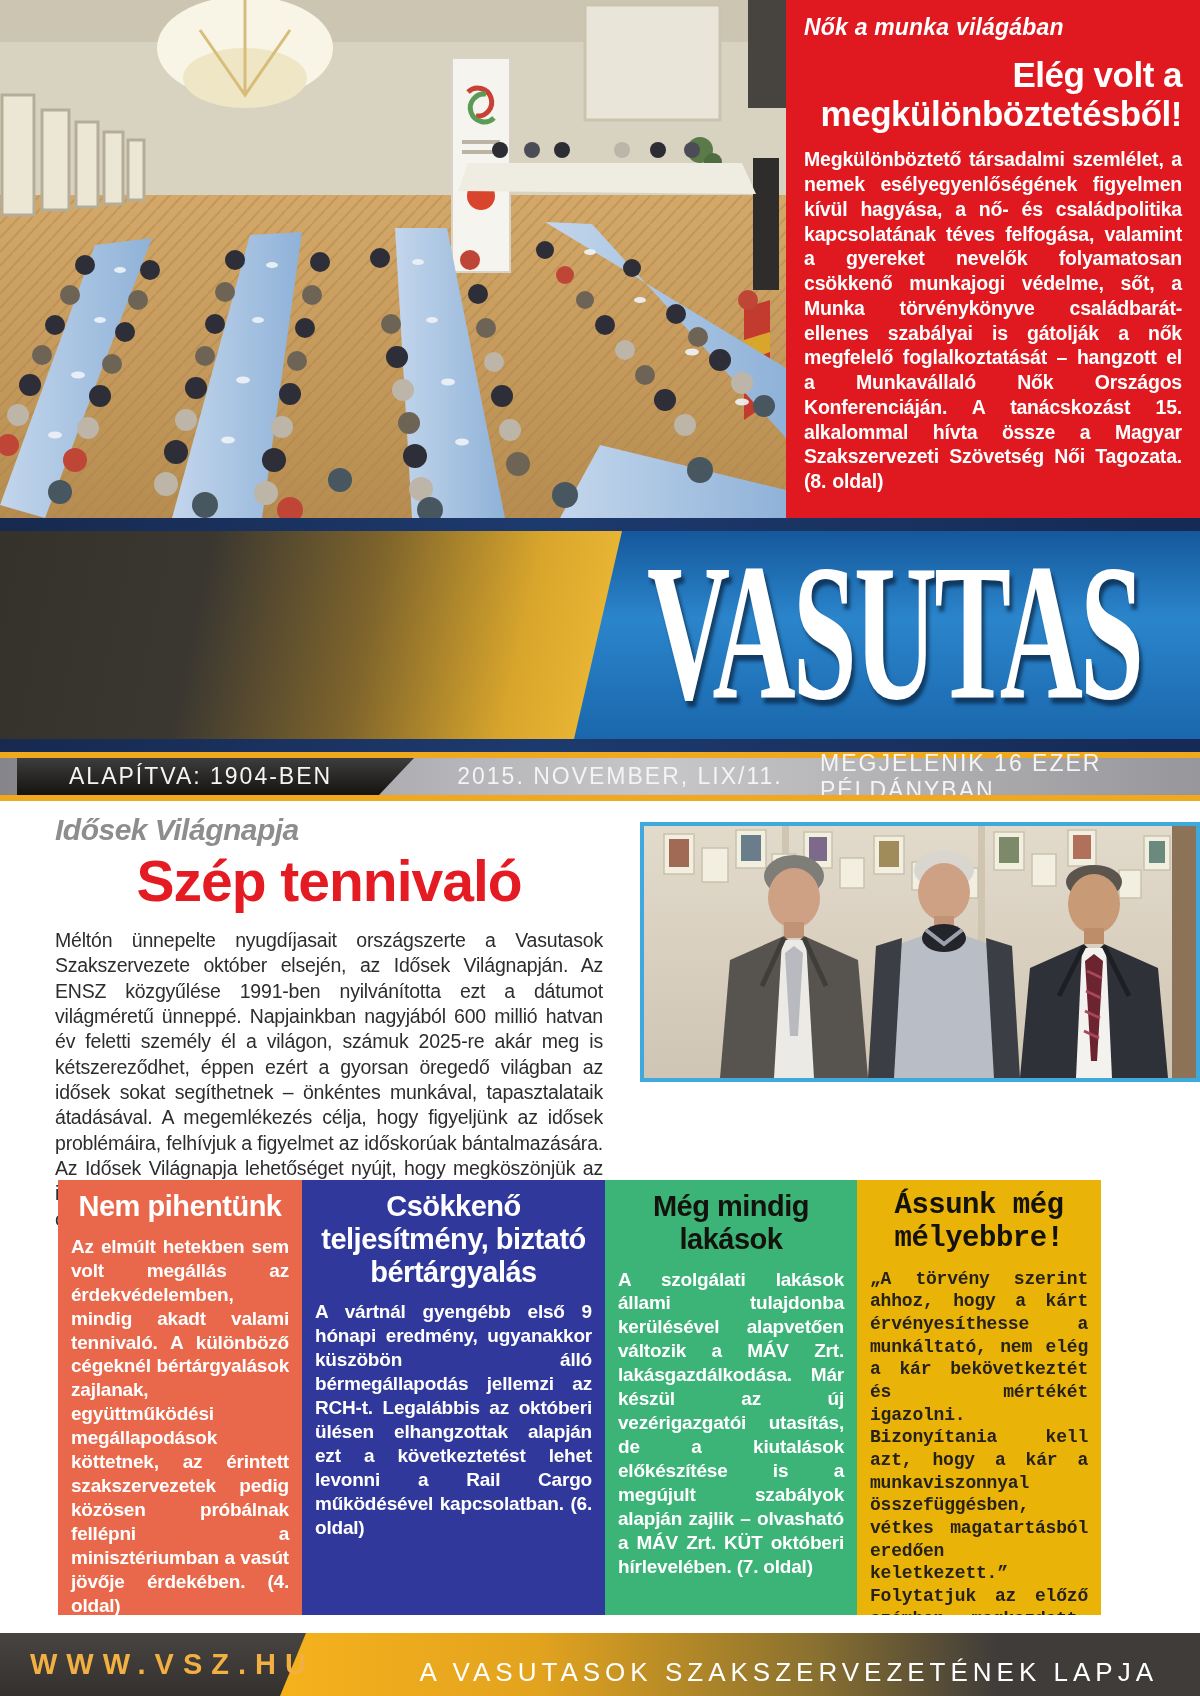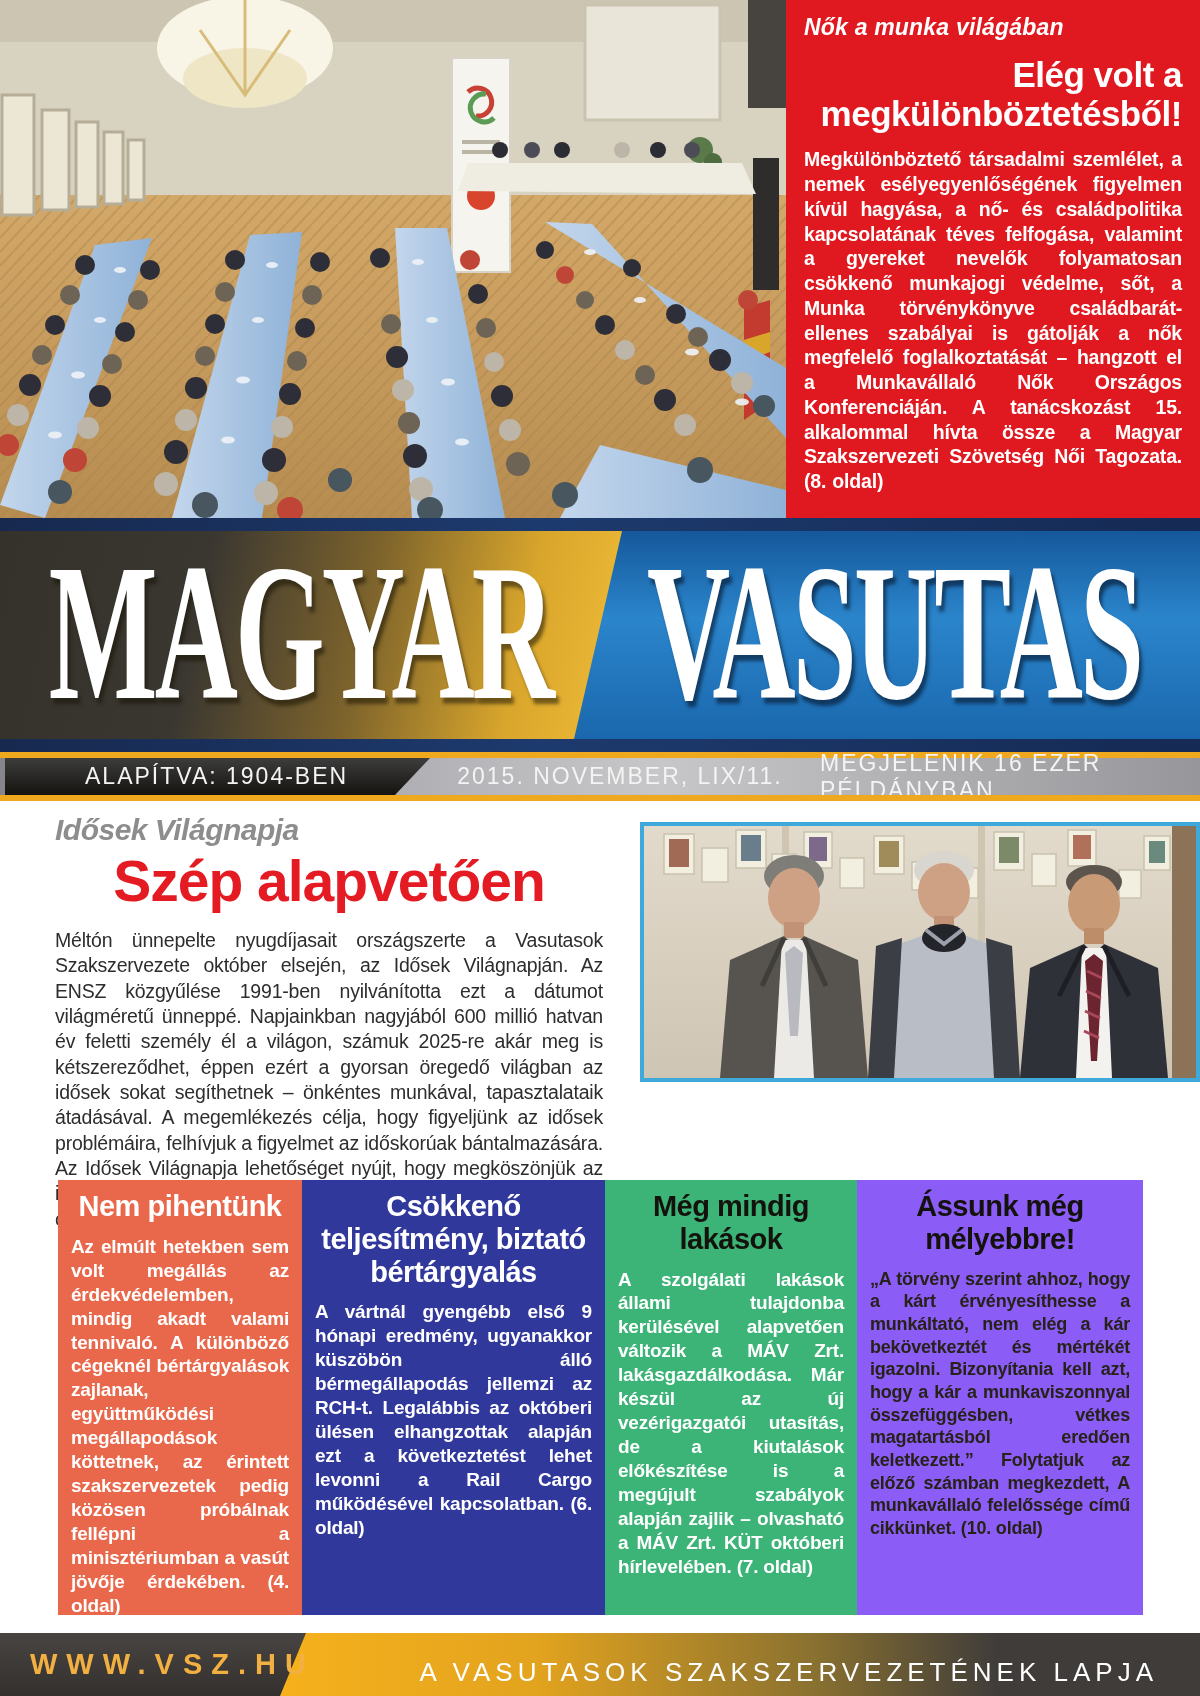--- a/index.html
+++ b/index.html
@@ -40,25 +40,25 @@
   .mast-right-text{left:588px;width:612px;}
   .mast-right-text span{text-shadow:4px 5px 4px rgba(5,20,40,.6);}
 
   
   .gold-stripe{position:absolute;left:0;width:1200px;height:6px;background:#f0a91f;}
   .gs1{top:752px;}
   .gs2{top:795px;box-shadow:0 2px 3px rgba(60,60,30,.45);}
   .info-bar{position:absolute;left:0;top:758px;width:1200px;height:37px;
             background:linear-gradient(90deg,#85858b 0%,#b5b5b9 38%,#c7c7c9 55%,#97979b 100%);
             color:#f4f4f4;font-size:23px;letter-spacing:2px;}
-  .info-left-block{position:absolute;left:5px;top:0;width:397px;height:37px;
+  .info-left-block{position:absolute;left:17px;top:0;width:397px;height:37px;
             background:linear-gradient(180deg,#3d3d3d 0%,#15130f 100%);
             -webkit-clip-path:polygon(0 0,100% 0,calc(100% - 35px) 100%,0 100%);
             clip-path:polygon(0 0,100% 0,calc(100% - 35px) 100%,0 100%);
-            display:flex;align-items:center;padding-left:28px;}
+            display:flex;align-items:center;}
   .info-left-block span{padding-left:52px;}
   .info-issue{position:absolute;left:455px;top:0;width:330px;height:37px;
               display:flex;align-items:center;justify-content:center;}
   .info-circ{position:absolute;left:820px;top:0;width:370px;height:37px;
              display:flex;align-items:center;justify-content:center;}
 
   
   .article-section{position:absolute;left:0;top:801px;width:1200px;height:379px;background:#ffffff;padding-left:8px;}
   .article-col{position:absolute;left:55px;top:12px;width:548px;}
   .article-kicker{font-style:italic;font-weight:bold;font-size:30px;color:#8d8d8d;
@@ -70,21 +70,21 @@
   .men-photo{position:absolute;left:640px;top:21px;width:552px;height:252px;
              border:4px solid #3fa9dc;overflow:hidden;background:#d8cfc0;}
   .men-photo svg{display:block;width:552px;height:252px;}
 
   
   .teasers{position:absolute;left:58px;top:1180px;width:1085px;height:435px;display:flex;}
   .teaser{box-sizing:border-box;height:435px;padding:2px 13px;overflow:hidden;}
   .t1{width:244px;background:#e9674a;color:#ffffff;}
   .t2{width:303px;background:#31389b;color:#ffffff;}
   .t3{width:252px;background:#3cb377;color:#ffffff;}
-  .t4{width:286px;background:#8b5cf6;color:#272219;}
+  .t4{width:244px;background:#eab308;color:#272219;font-family:Liberation Mono, monospace;}
   .t-title{font-weight:bold;font-size:29px;line-height:1.13;text-align:center;
            letter-spacing:-.5px;margin:8px 0 12px 0;}
   .t3 .t-title,.t4 .t-title{color:#14120c;}
   .t-body{font-weight:bold;font-size:19px;line-height:1.26;text-align:justify;
           letter-spacing:-.2px;}
   .t4 .t-body{font-size:18px;}
 
   
   .footer{position:absolute;left:0;top:1633px;width:1200px;height:63px;
           background:linear-gradient(180deg,#474441 0%,#33302d 100%);overflow:hidden;}
@@ -274,44 +274,41 @@
       <div class="lead-kicker">Nők a munka világában</div>
       <div class="lead-title">Elég volt a megkülönböztetésből!</div>
       <div class="lead-body">Megkülönböztető társadalmi szemlélet, a nemek esélyegyenlőségének figyelmen kívül hagyása, a nő- és családpolitika kapcsolatának téves felfogása, valamint a gyereket nevelők folyamatosan csökkenő munkajogi védelme, sőt, a Munka törvénykönyve családbarát-ellenes szabályai is gátolják a nők megfelelő foglalkoztatását – hangzott el a Munkavállaló Nők Országos Konferenciáján. A tanácskozást 15. alkalommal hívta össze a Magyar Szakszervezeti Szövetség Női Tagozata. (8. oldal)</div>
     </div>
   </div>
 
   <div class="masthead">
     <div class="navy-strip top"></div>
     <div class="mast-band">
       <div class="mast-gold"></div>
-      <div class="mast-text mast-left-text">
-        <span>MAGYAR</span>
-      </div>
       <div class="mast-text mast-right-text">
         <span>VASUTAS</span>
       </div>
     </div>
     <div class="navy-strip bottom"></div>
   </div>
 
   <div class="gold-stripe gs1"></div>
   <div class="info-bar">
     <div class="info-left-block">
       <span>ALAPÍTVA: 1904-BEN</span>
     </div>
     <div class="info-issue">2015. NOVEMBER, LIX/11.</div>
     <div class="info-circ">MEGJELENIK 16 EZER PÉLDÁNYBAN</div>
   </div>
   <div class="gold-stripe gs2"></div>
 
   <div class="article-section">
     <div class="article-col">
       <div class="article-kicker">Idősek Világnapja</div>
-      <h1 class="article-title">Szép alapvetően</h1>
+      <h1 class="article-title">Szép tennivaló</h1>
       <p class="article-body">Méltón ünnepelte nyugdíjasait országszerte a Vasutasok Szakszervezete október elsején, az Idősek Világnapján. Az ENSZ közgyűlése 1991-ben nyilvánította ezt a dátumot világméretű ünneppé. Napjainkban nagyjából 600 millió hatvan év feletti személy él a világon, számuk 2025-re akár meg is kétszereződhet, éppen ezért a gyorsan öregedő világban az idősek sokat segíthetnek – önkéntes munkával, tapasztalataik átadásával. A megemlékezés célja, hogy figyeljünk az idősek problémáira, felhívjuk a figyelmet az időskorúak bántalmazására. Az Idősek Világnapja lehetőséget nyújt, hogy megköszönjük az idős embereknek, mindazt, amit a társadalomért tesznek. (12. oldal)</p>
     </div>
 
     <div class="men-photo">
       <svg viewBox="0 0 552 252" preserveAspectRatio="none">
         <defs>
           <linearGradient id="wallg" x1="0" y1="0" x2="0" y2="1">
             <stop offset="0" stop-color="#e2dacb"></stop>
               <stop offset="1" stop-color="#cfc5b4"></stop>
           </linearGradient>

